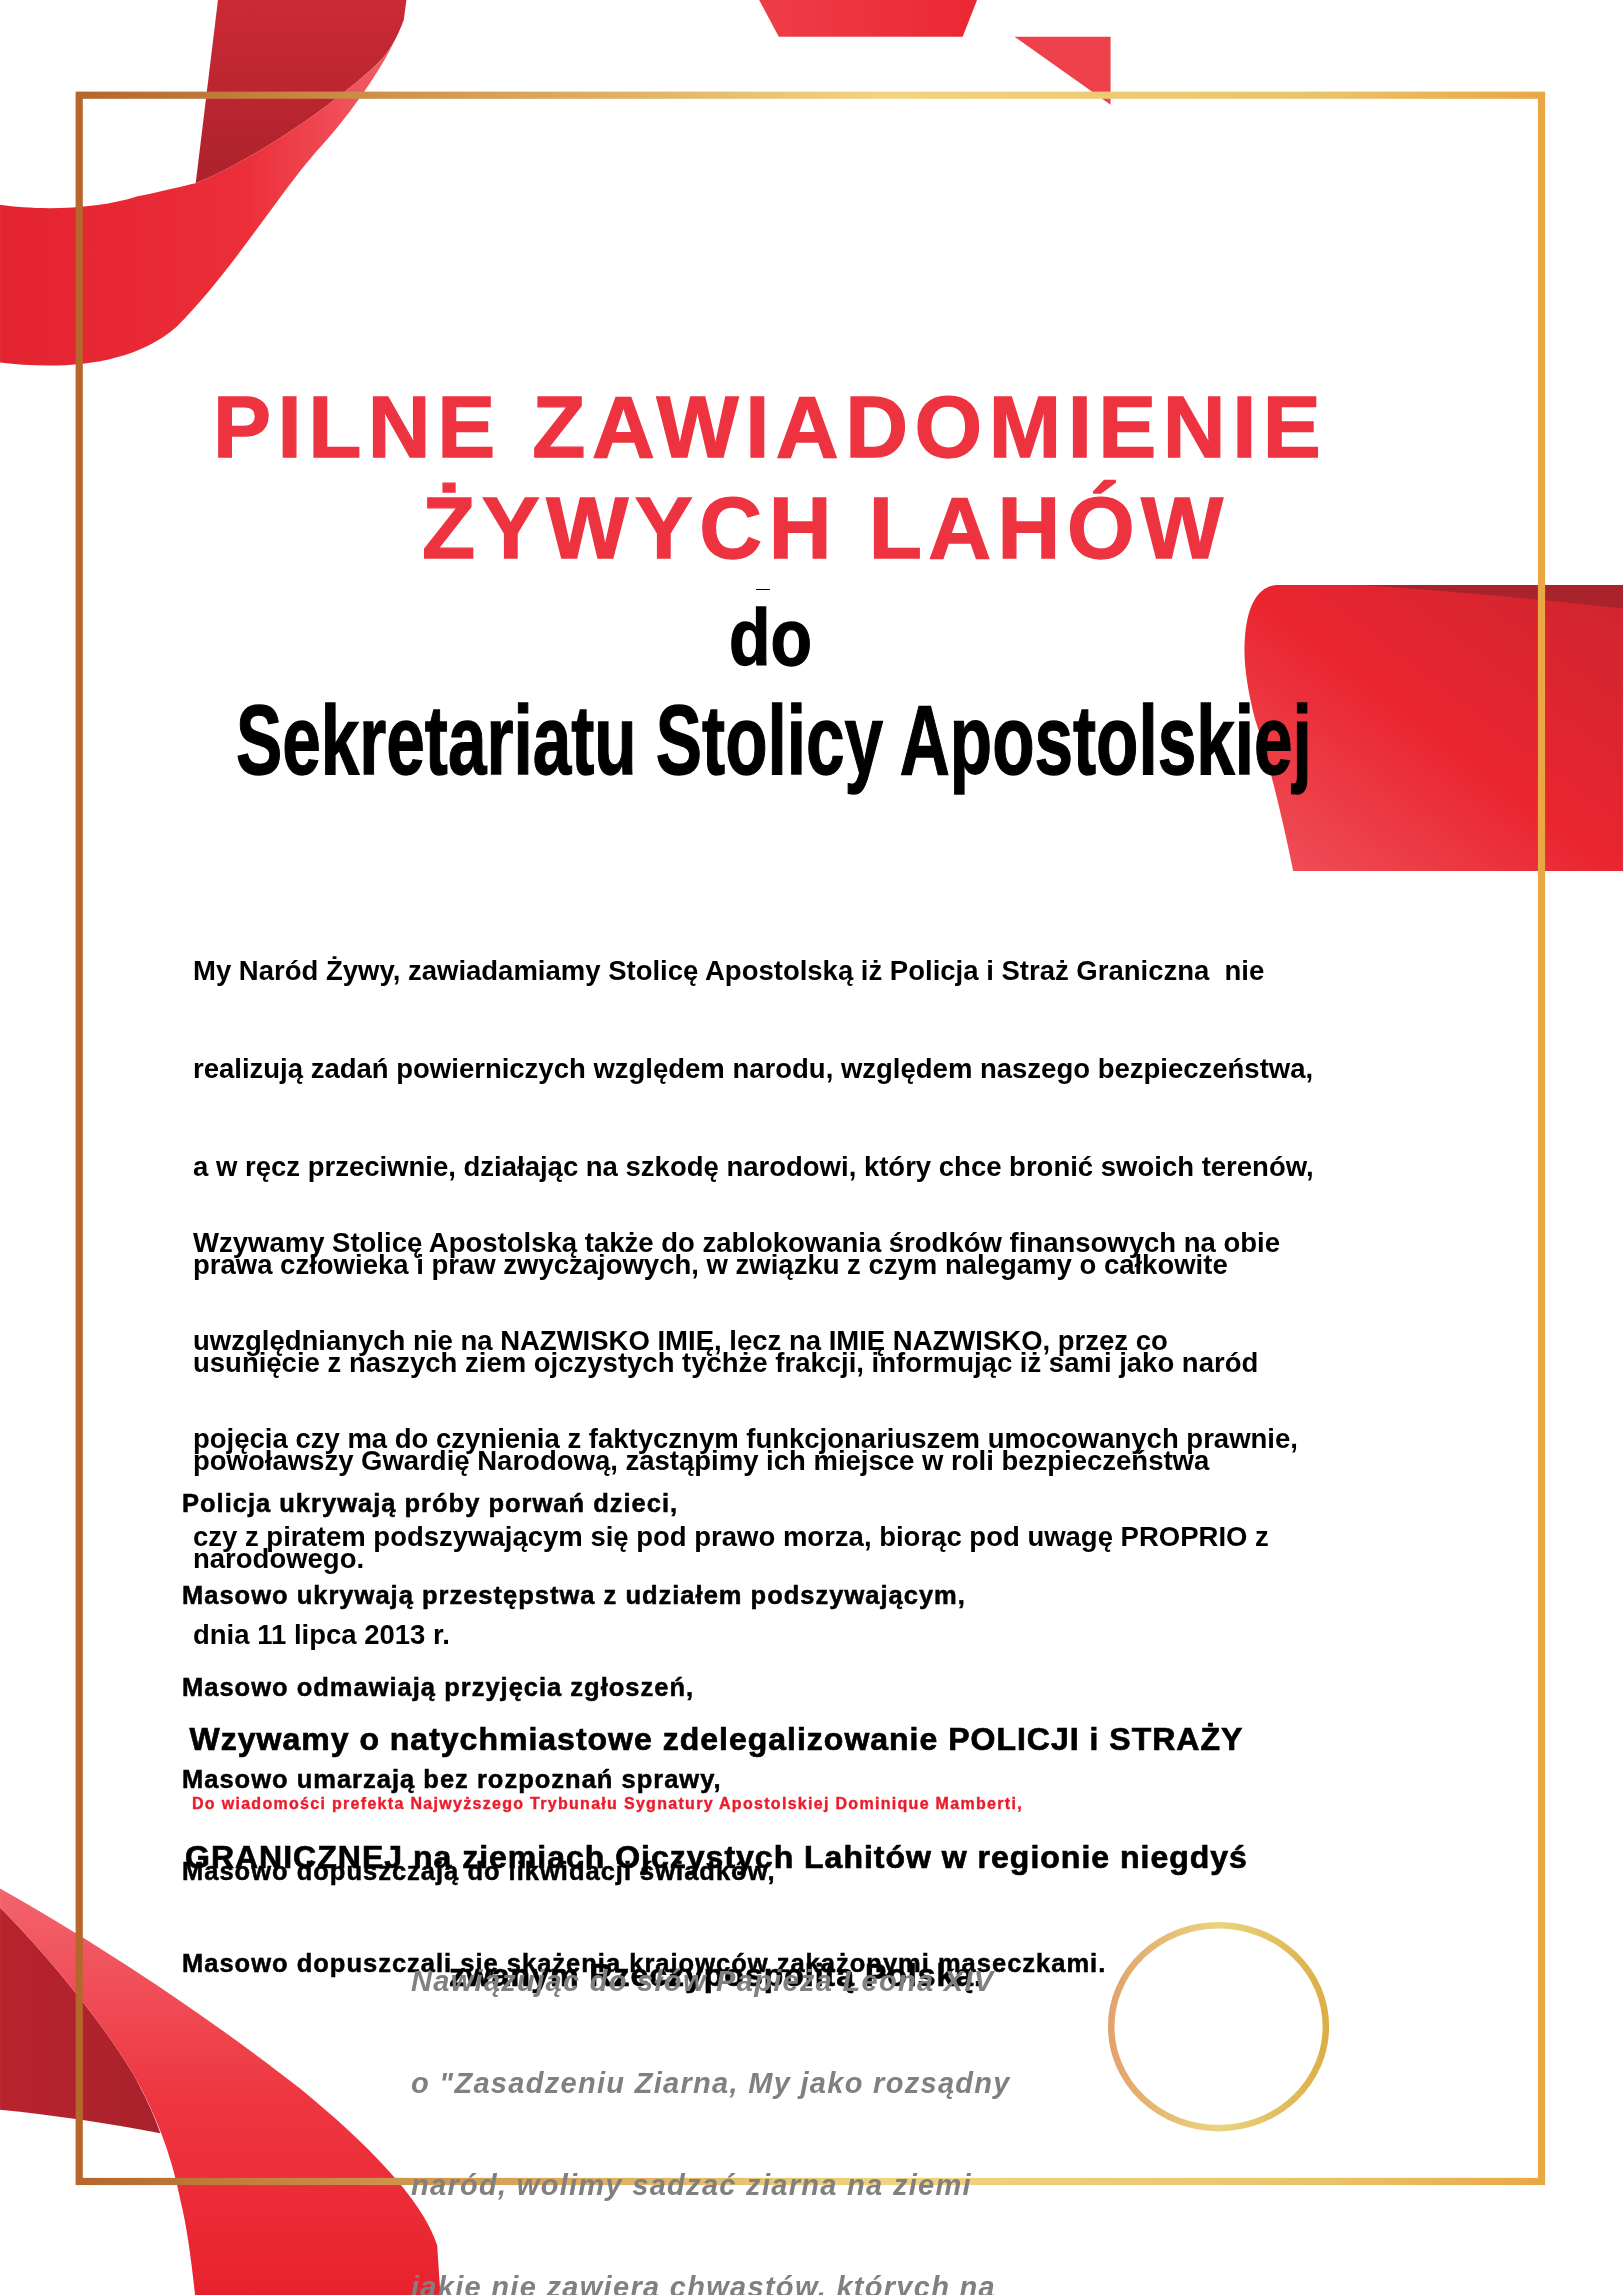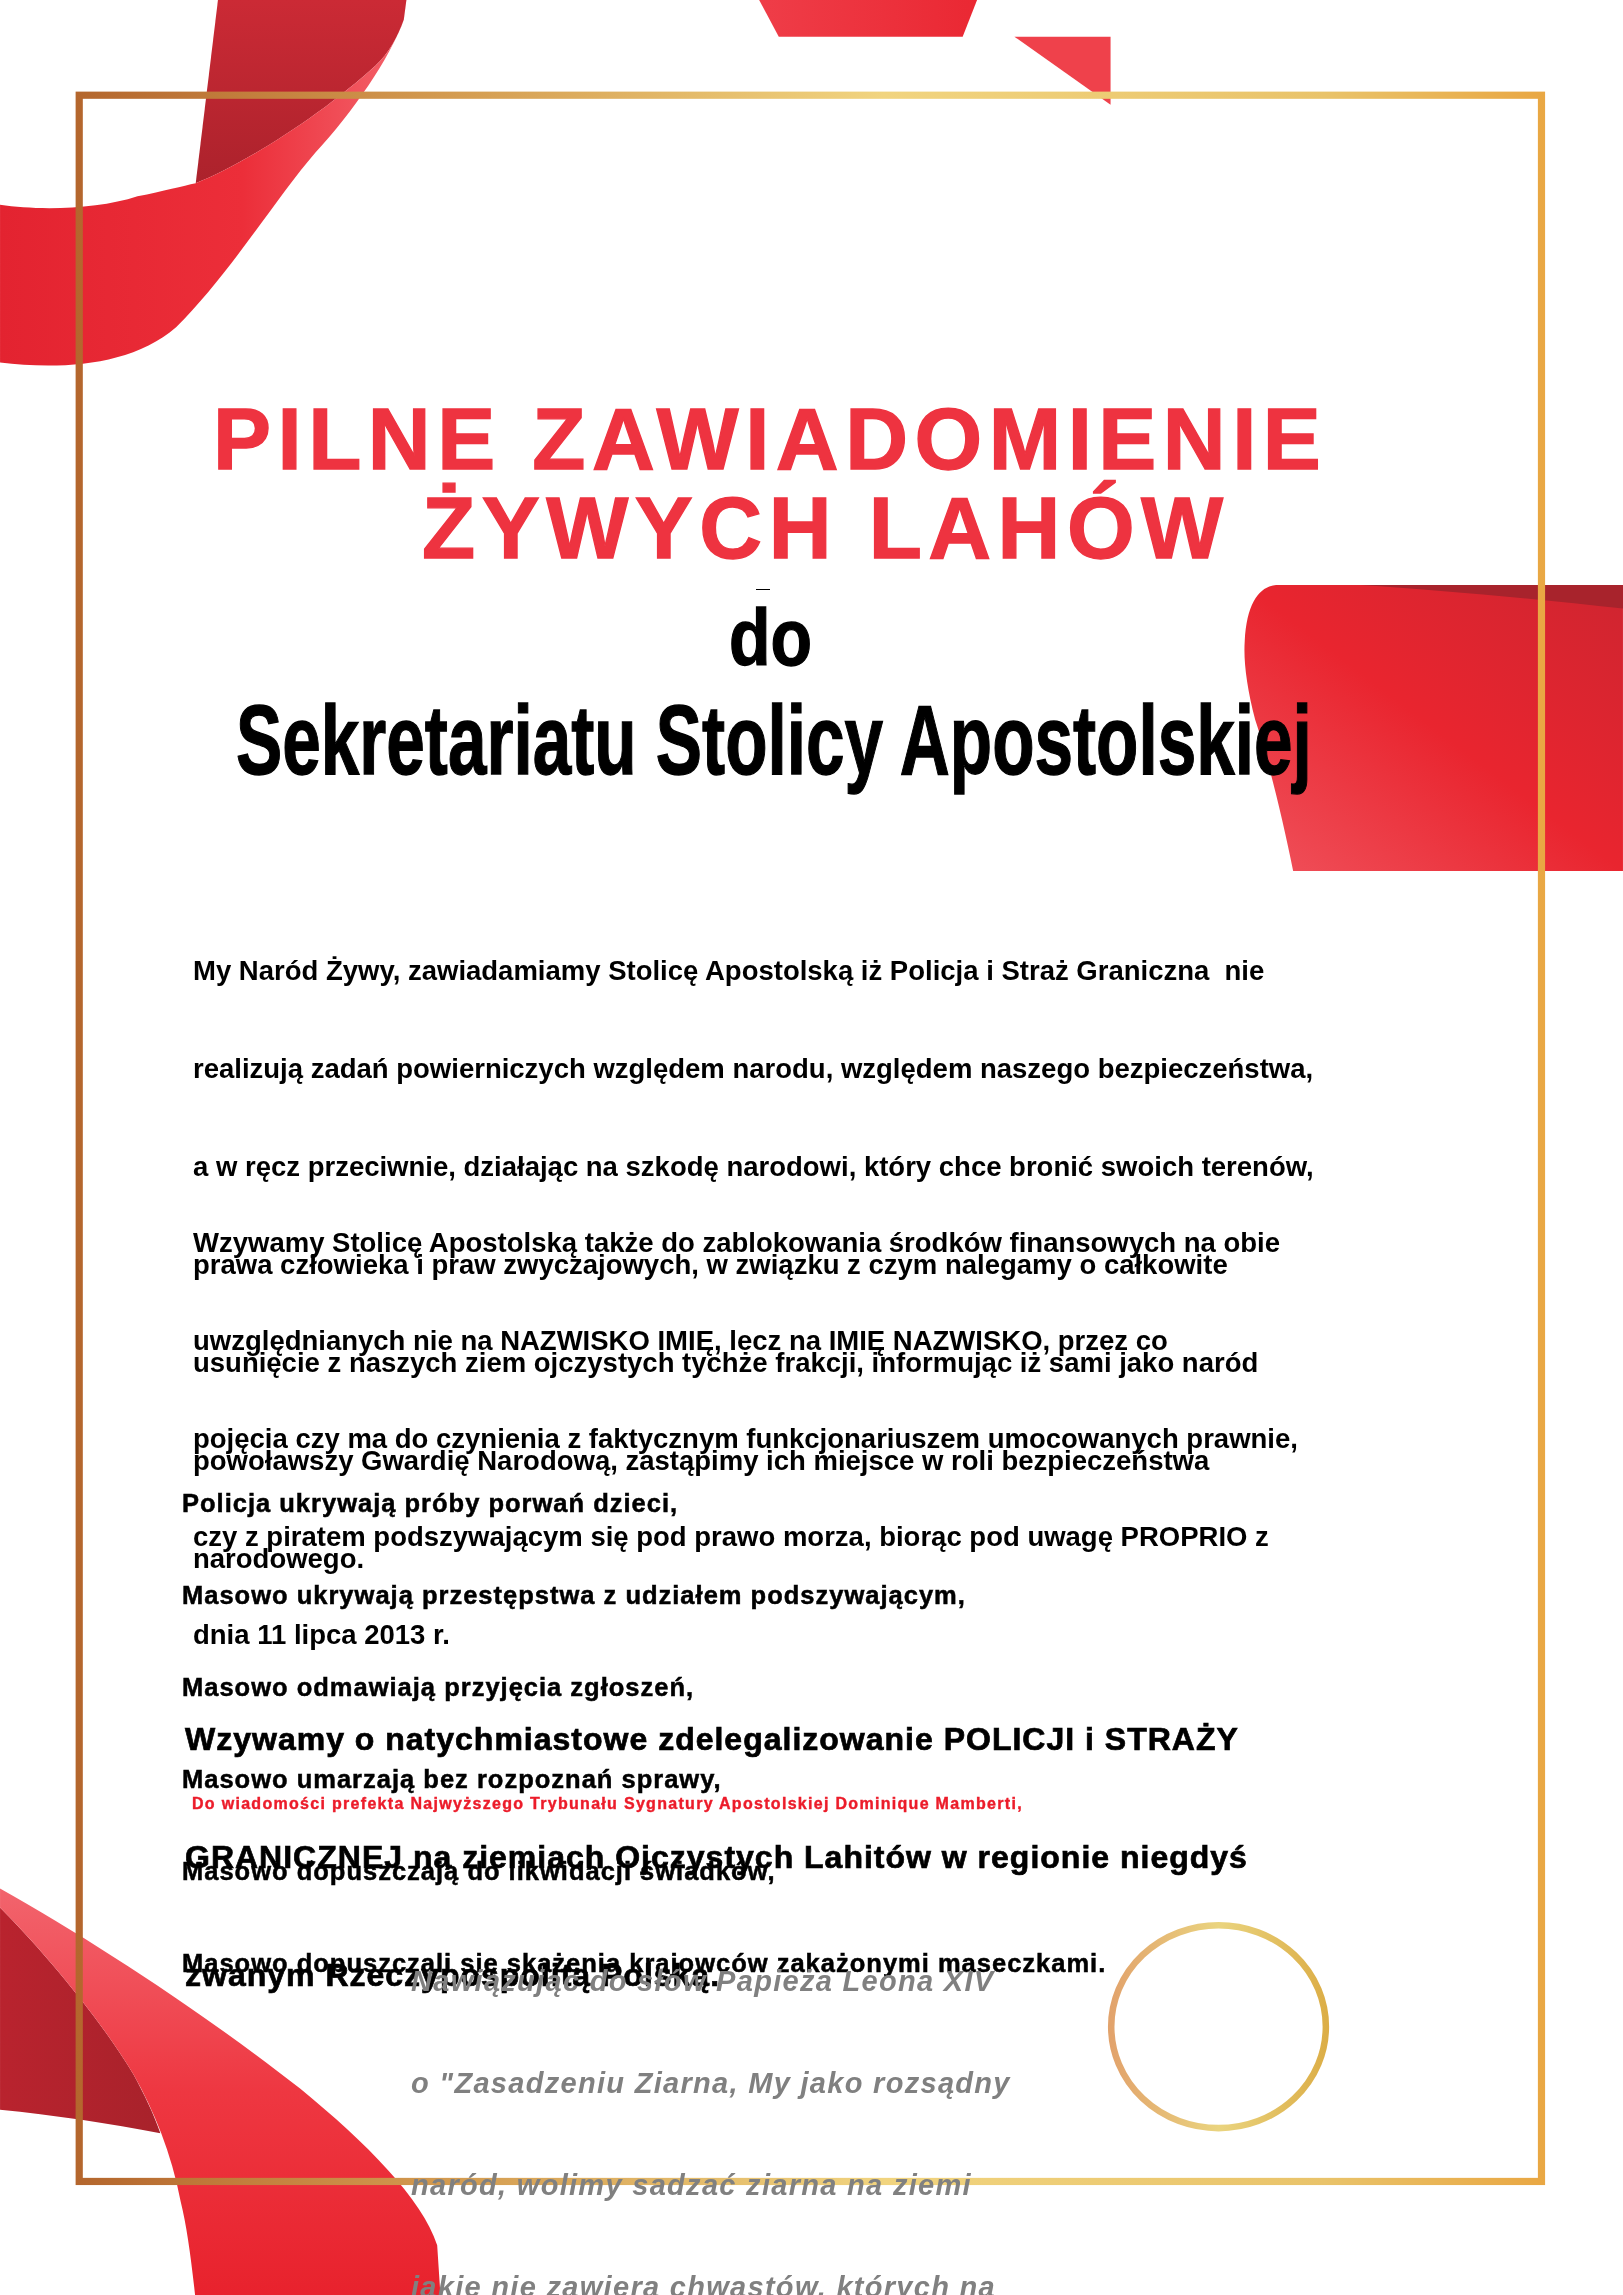--- a/index.html
+++ b/index.html
@@ -67,20 +67,21 @@
       color: var(--text-black);
       -webkit-text-stroke: 0.5px #000;
     }
     .grievances .ln { display: block; height: 34px; line-height: 34px; white-space: pre; }
     .demand {
       font-family: "Liberation Sans", sans-serif;
       font-weight: 900;
       font-size: 32px;
       letter-spacing: 1px;
       color: var(--text-black);
+      text-align: center;
       -webkit-text-stroke: 0.7px #000;
     }
     .demand .ln { display: block; height: 44px; line-height: 44px; white-space: pre; }
     .cc-note {
       font-family: "Liberation Sans", sans-serif;
       font-weight: 900;
       font-size: 16px;
       line-height: 29px;
       letter-spacing: 1.3px;
       color: var(--note-red);
@@ -162,21 +163,21 @@
     <g>
       <path fill="url(#gBLdark)" d="M0,2915 C60,2975 150,3080 204,3170 C220,3200 235,3230 245,3260 C170,3245 80,3232 0,3224 Z"></path>
       <path fill="url(#gBLband)" d="M0,2886 C150,2970 330,3090 459,3192 C560,3275 645,3360 668,3431 L673,3507 L298,3507 C292,3450 285,3400 276,3364 C262,3290 235,3225 204,3170 C150,3080 60,2975 0,2915 Z"></path>
     </g>
 
     <rect x="121" y="145.5" width="2234.5" height="3188" fill="none" stroke="url(#gFrame)" stroke-width="11"></rect>
 
     <ellipse cx="1862" cy="3097" rx="164" ry="155" fill="none" stroke="url(#gRing)" stroke-width="10"></ellipse>
   </svg>
 
-  <div class="abs title-line" style="left:213px; top:395px;">PILNE ZAWIADOMIENIE</div>
+  <div class="abs title-line" style="left:213px; top:383px;">PILNE ZAWIADOMIENIE</div>
   <div class="abs title-line" style="left:422px; top:484px;">ŻYWYCH LAHÓW</div>
 
   <div class="dash-mark"></div>
 
   <div class="abs connector" style="left:729px; top:598px;">do</div>
   <div class="abs recipient" style="left:236px; top:690px;">Sekretariatu Stolicy Apostolskiej</div>
 
   <div class="abs para para1" style="left:181px; top:890px;">
     <span class="ln">My Naród Żywy, zawiadamiamy Stolicę Apostolską iż Policja i Straż Graniczna  nie</span>
     <span class="ln">realizują zadań powierniczych względem narodu, względem naszego bezpieczeństwa,</span>

